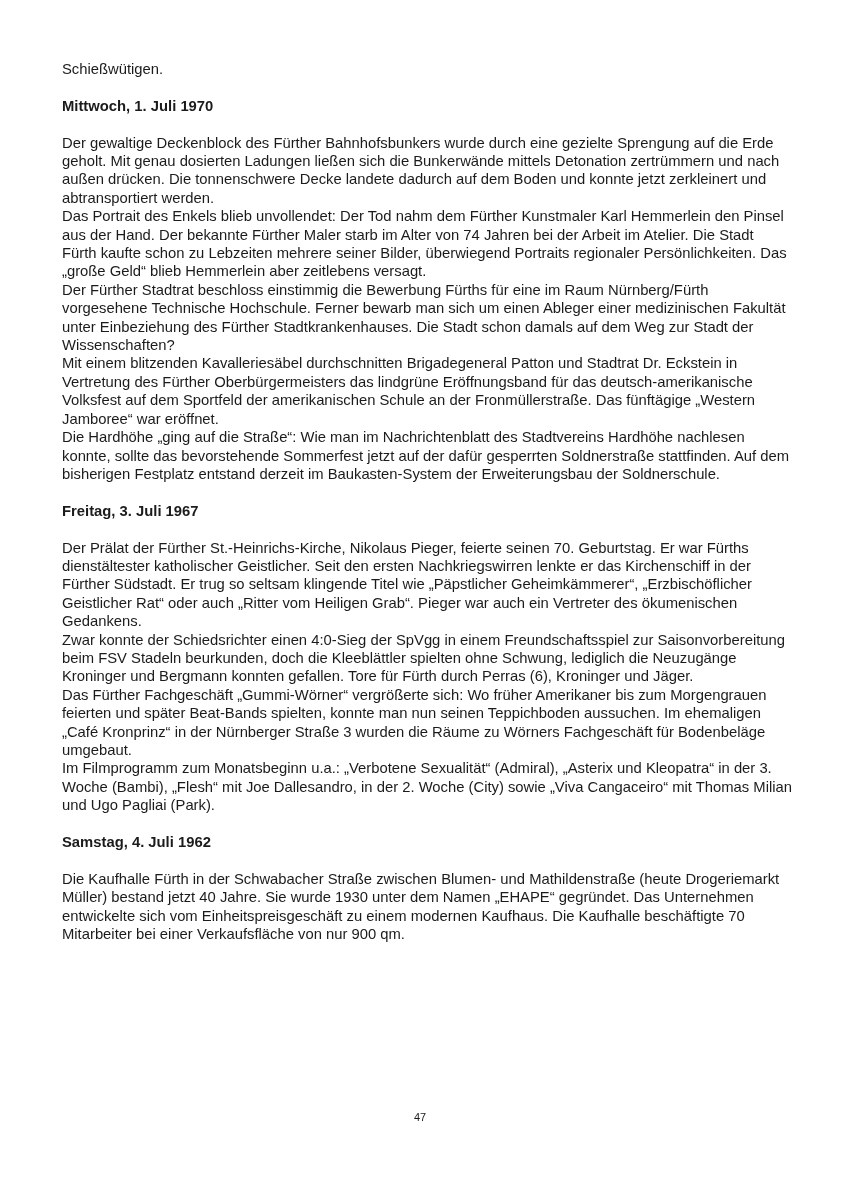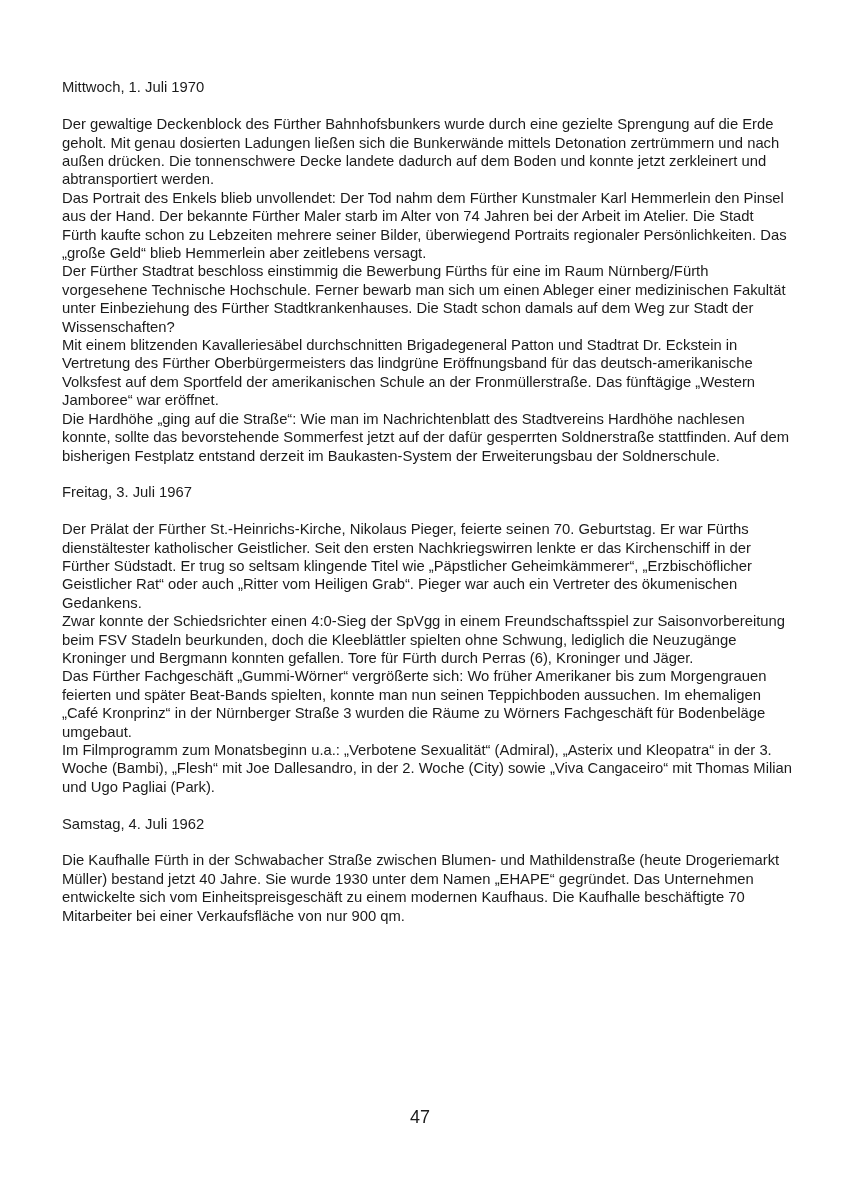--- a/index.html
+++ b/index.html
@@ -24,37 +24,38 @@
   .para {
     margin: 0;
     font-size: 14.8px;
     line-height: 18.4px;
     text-align: left;
   }
   .heading {
     margin: 18.4px 0;
     font-size: 14.8px;
     line-height: 18.4px;
-    font-weight: normal;
+    font-weight: bold;
   }
   .footer {
     position: absolute;
     top: 1108px;
     left: 0;
     width: 840px;
     text-align: center;
-    font-size: 18px;
+    font-size: 11px;
     line-height: 18.4px;
     color: #1b1b1b;
   }
 </style>
 </head>
 <body>
 
 <div class="page">
+  <p class="para">Schießwütigen.</p>
   <h2 class="heading">Mittwoch, 1. Juli 1970</h2>
   <p class="para">Der gewaltige Deckenblock des Fürther Bahnhofsbunkers wurde durch eine gezielte Sprengung auf die Erde geholt. Mit genau dosierten Ladungen ließen sich die Bunkerwände mittels Detonation zertrümmern und nach außen drücken. Die tonnenschwere Decke landete dadurch auf dem Boden und konnte jetzt zerkleinert und abtransportiert werden.</p>
   <p class="para">Das Portrait des Enkels blieb unvollendet: Der Tod nahm dem Fürther Kunstmaler Karl Hemmerlein den Pinsel aus der Hand. Der bekannte Fürther Maler starb im Alter von 74 Jahren bei der Arbeit im Atelier. Die Stadt Fürth kaufte schon zu Lebzeiten mehrere seiner Bilder, überwiegend Portraits regionaler Persönlichkeiten. Das „große Geld“ blieb Hemmerlein aber zeitlebens versagt.</p>
   <p class="para">Der Fürther Stadtrat beschloss einstimmig die Bewerbung Fürths für eine im Raum Nürnberg/Fürth vorgesehene Technische Hochschule. Ferner bewarb man sich um einen Ableger einer medizinischen Fakultät unter Einbeziehung des Fürther Stadtkrankenhauses. Die Stadt schon damals auf dem Weg zur Stadt der Wissenschaften?</p>
   <p class="para">Mit einem blitzenden Kavalleriesäbel durchschnitten Brigadegeneral Patton und Stadtrat Dr. Eckstein in Vertretung des Fürther Oberbürgermeisters das lindgrüne Eröffnungsband für das deutsch-amerikanische Volksfest auf dem Sportfeld der amerikanischen Schule an der Fronmüllerstraße. Das fünftägige „Western Jamboree“ war eröffnet.</p>
   <p class="para">Die Hardhöhe „ging auf die Straße“: Wie man im Nachrichtenblatt des Stadtvereins Hardhöhe nachlesen konnte, sollte das bevorstehende Sommerfest jetzt auf der dafür gesperrten Soldnerstraße stattfinden. Auf dem bisherigen Festplatz entstand derzeit im Baukasten-System der Erweiterungsbau der Soldnerschule.</p>
   <h2 class="heading">Freitag, 3. Juli 1967</h2>
   <p class="para">Der Prälat der Fürther St.-Heinrichs-Kirche, Nikolaus Pieger, feierte seinen 70. Geburtstag. Er war Fürths dienstältester katholischer Geistlicher. Seit den ersten Nachkriegswirren lenkte er das Kirchenschiff in der Fürther Südstadt. Er trug so seltsam klingende Titel wie „Päpstlicher Geheimkämmerer“, „Erzbischöflicher Geistlicher Rat“ oder auch „Ritter vom Heiligen Grab“. Pieger war auch ein Vertreter des ökumenischen Gedankens.</p>
   <p class="para">Zwar konnte der Schiedsrichter einen 4:0-Sieg der SpVgg in einem Freundschaftsspiel zur Saisonvorbereitung beim FSV Stadeln beurkunden, doch die Kleeblättler spielten ohne Schwung, lediglich die Neuzugänge Kroninger und Bergmann konnten gefallen. Tore für Fürth durch Perras (6), Kroninger und Jäger.</p>
   <p class="para">Das Fürther Fachgeschäft „Gummi-Wörner“ vergrößerte sich: Wo früher Amerikaner bis zum Morgengrauen feierten und später Beat-Bands spielten, konnte man nun seinen Teppichboden aussuchen. Im ehemaligen „Café Kronprinz“ in der Nürnberger Straße 3 wurden die Räume zu Wörners Fachgeschäft für Bodenbeläge umgebaut.</p>

